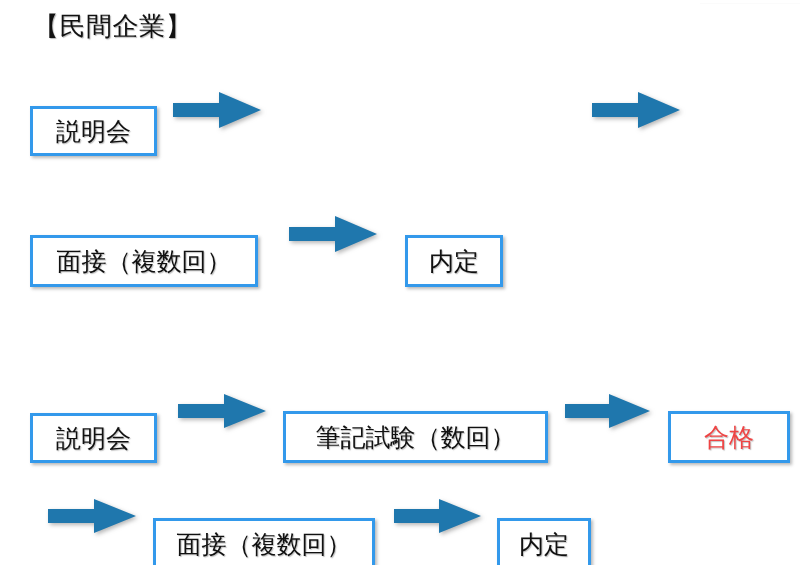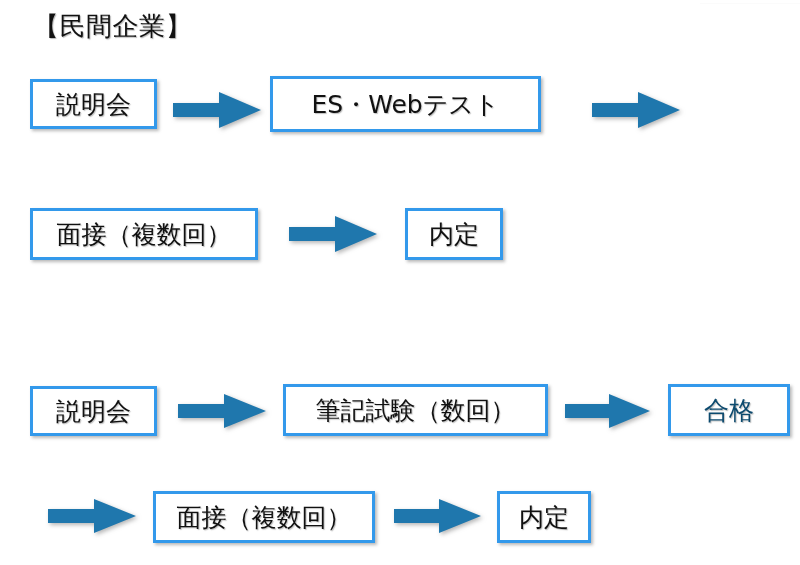--- a/index.html
+++ b/index.html
@@ -37,31 +37,32 @@
   
   .node-box {
     position: absolute;
     box-sizing: border-box;
     background: #ffffff;
     border: 3px solid #3399eb;
     display: flex;
     align-items: center;
     justify-content: center;
     box-shadow: 2px 2px 3px rgba(100,100,100,0.45);
+    margin-top: 27px;
   }
   .node-box .node-label {
     font-size: 25px;
     line-height: 1;
     color: #111111;
     white-space: nowrap;
     text-shadow: 1px 1px 1px rgba(130,130,130,0.5);
     font-family: "DejaVu Sans", "Liberation Sans", sans-serif;
   }
   .node-box.accent .node-label {
-    color: #0c4a6e;
+    color: #ef4444;
   }
 
   
   .arrow {
     position: absolute;
     filter: drop-shadow(2px 2px 2px rgba(110,110,110,0.5));
   }
   .arrow svg {
     display: block;
     width: 100%;
@@ -87,23 +88,20 @@
   <div class="node-box" style="left:30px; top:79px; width:127px; height:50px;">
     <span class="node-label">説明会</span>
   </div>
 
   <div class="arrow" style="left:173px; top:90px; width:88px; height:40px;">
     <svg viewBox="0 0 88 40" preserveAspectRatio="none" aria-hidden="true">
       <polygon points="0,13 46,13 46,2 88,20 46,38 46,27 0,27" fill="#1f77ad"></polygon>
     </svg>
   </div>
 
-  <div class="node-box" style="left:270px; top:76px; width:271px; height:56px;">
-    <span class="node-label">ES・Webテスト</span>
-  </div>
 
   <div class="arrow" style="left:592px; top:90px; width:88px; height:40px;">
     <svg viewBox="0 0 88 40" preserveAspectRatio="none" aria-hidden="true">
       <polygon points="0,13 46,13 46,2 88,20 46,38 46,27 0,27" fill="#1f77ad"></polygon>
     </svg>
   </div>
 
   <div class="node-box" style="left:30px; top:208px; width:228px; height:52px;">
     <span class="node-label">面接（複数回）</span>
   </div>

